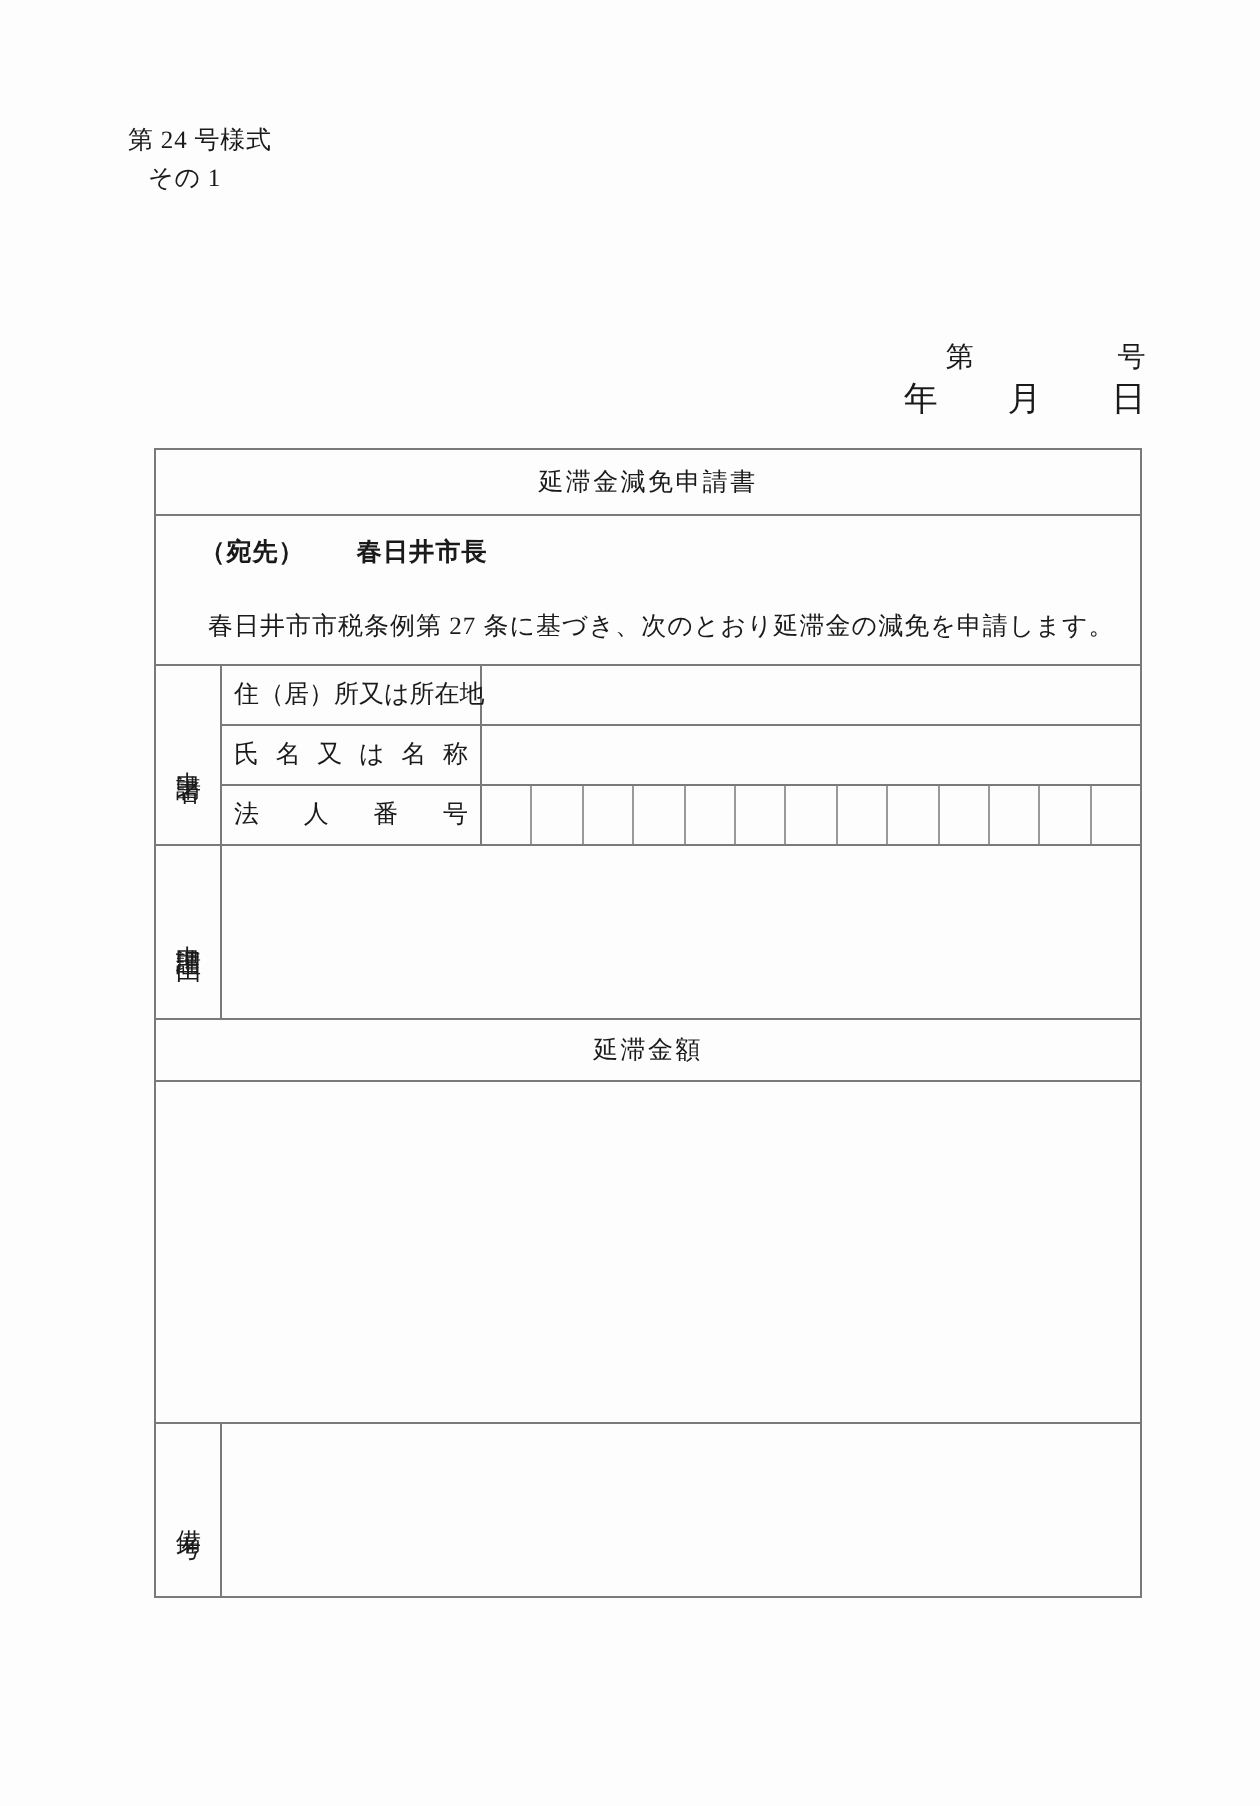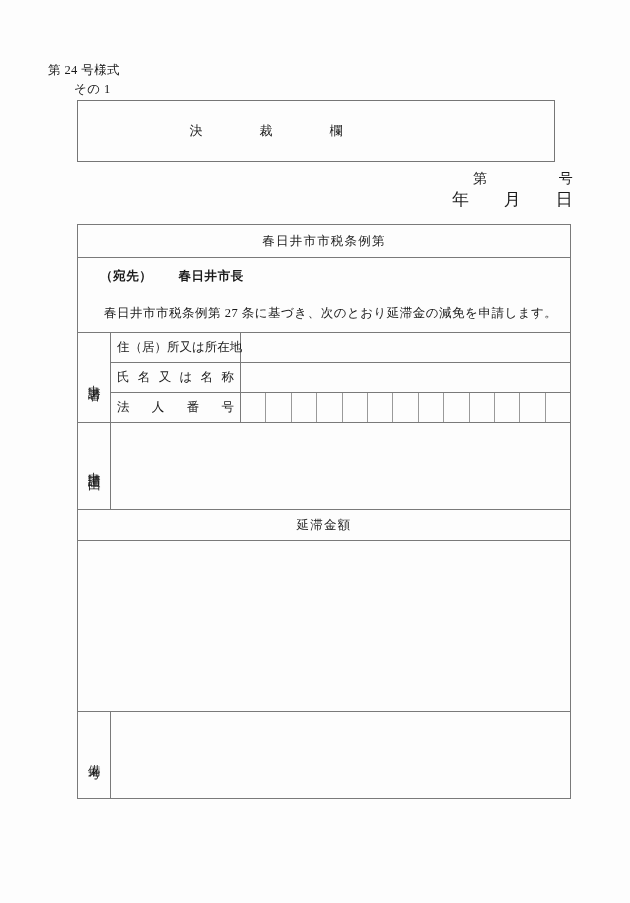--- a/index.html
+++ b/index.html
@@ -18,21 +18,21 @@
 
   .page {
     position: absolute;
     inset: 0;
     background: #fdfdfd;
   }
 
   
   .form-no {
     position: absolute;
-    left: 48px;
+    left: 64px;
     top: 62px;
     font-size: 12.5px;
     letter-spacing: 0.4px;
     white-space: nowrap;
   }
   .form-sub {
     position: absolute;
     left: 74px;
     top: 81px;
     font-size: 12.5px;
@@ -179,40 +179,37 @@
   .note-body { height: 86px; }
 </style>
 </head>
 <body>
 
 <div class="page">
 
   <div class="form-no">第 24 号様式</div>
   <div class="form-sub">その 1</div>
 
-  <div class="approval-box">
-    <div class="approval-label">決　裁　欄</div>
-  </div>
 
   <div class="doc-no">
     <span>第　　　　　号</span>
   </div>
   <div class="doc-date">
     <span>年　　月　　日</span>
   </div>
 
   <table class="main-table">
     <colgroup>
       <col style="width:33px">
       <col style="width:130px">
       <col style="width:330px">
     </colgroup>
     <tbody>
       <tr>
-        <td class="title-cell" colspan="3">春日井市市税条例第</td>
+        <td class="title-cell" colspan="3">延滞金減免申請書</td>
       </tr>
 
       <tr>
         <td class="addr-cell" colspan="3">
           <span>（宛先）</span><span class="gap"></span><span>春日井市長</span>
         </td>
       </tr>
 
       <tr>
         <td class="stmt-cell" colspan="3">春日井市市税条例第 27 条に基づき、次のとおり延滞金の減免を申請します。</td>

